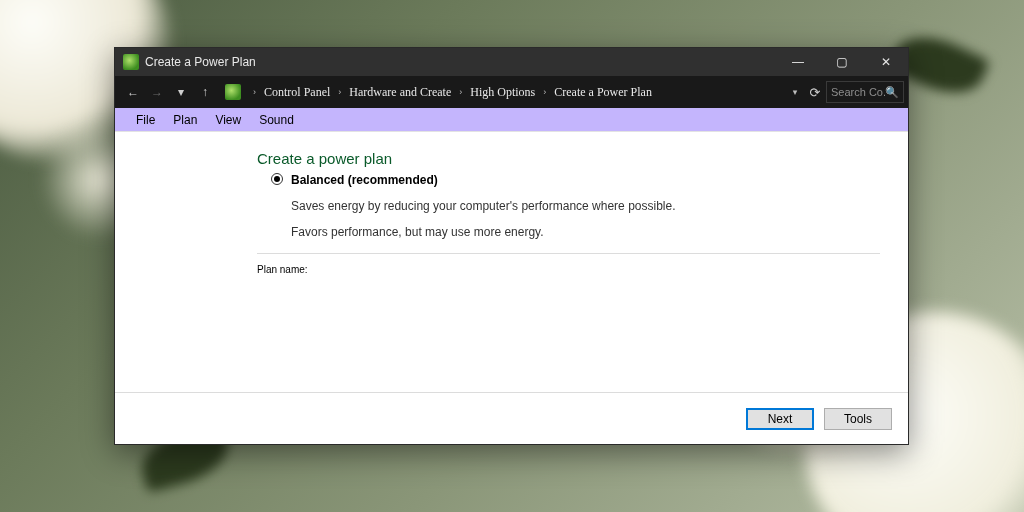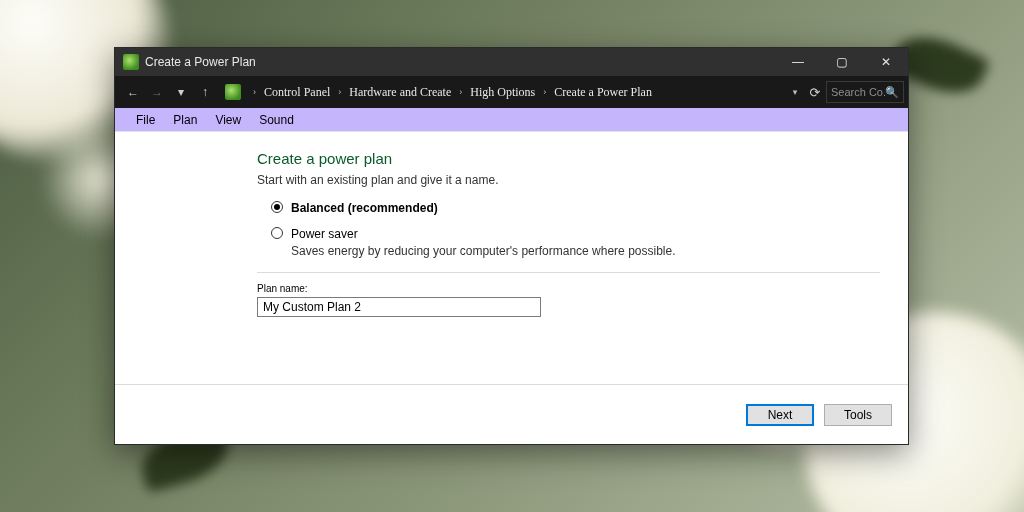--- a/index.html
+++ b/index.html
@@ -155,21 +155,21 @@
     width: 284px; height: 20px;
     border: 1px solid #7a7a7a;
     padding: 1px 5px;
     font-size: 12px;
     font-family: inherit;
     color: #000;
   }
 
   
   .footer {
-    height: 60px;
+    height: 52px;
     border-top: 1px solid #dcdcdc;
     display: flex;
     align-items: center;
     justify-content: flex-end;
     padding-right: 16px;
     background: #fff;
   }
   .btn {
     min-width: 68px; height: 22px;
     border: 1px solid #adadad;
@@ -235,47 +235,42 @@
     <span class="menuitem">File</span>
     <span class="menuitem">Plan</span>
     <span class="menuitem">View</span>
     <span class="menuitem">Sound</span>
   </div>
 
   <div class="content">
     <div class="leftgutter"></div>
     <div class="mainpane">
       <div class="page-title">Create a power plan</div>
-      <div class="subtitle">Start with an existing plan and give it a name.</div>
 
       
       <div class="option">
         <div class="row">
           <span class="radio checked"></span>
           <span class="opt-label bold">Balanced (recommended)</span>
         </div>
       </div>
 
       
       <div class="option">
-        <div class="row">
-          <span class="radio"></span>
-          <span class="opt-label">Power saver</span>
-        </div>
         <div class="opt-desc">Saves energy by reducing your computer's performance where possible.</div>
       </div>
 
       
       <div class="option">
+        <div class="opt-desc">Favors performance, but may use more energy.</div>
       </div>
 
       <div class="hr"></div>
 
       <div class="field-label">Plan name:</div>
-      <input class="text-input" type="text" value="My Custom Plan 2" style="">
     </div>
   </div>
 
   <div class="footer">
     <span class="btn default">Next</span>
     <span class="btn">Tools</span>
   </div>
 
 </div>
 

